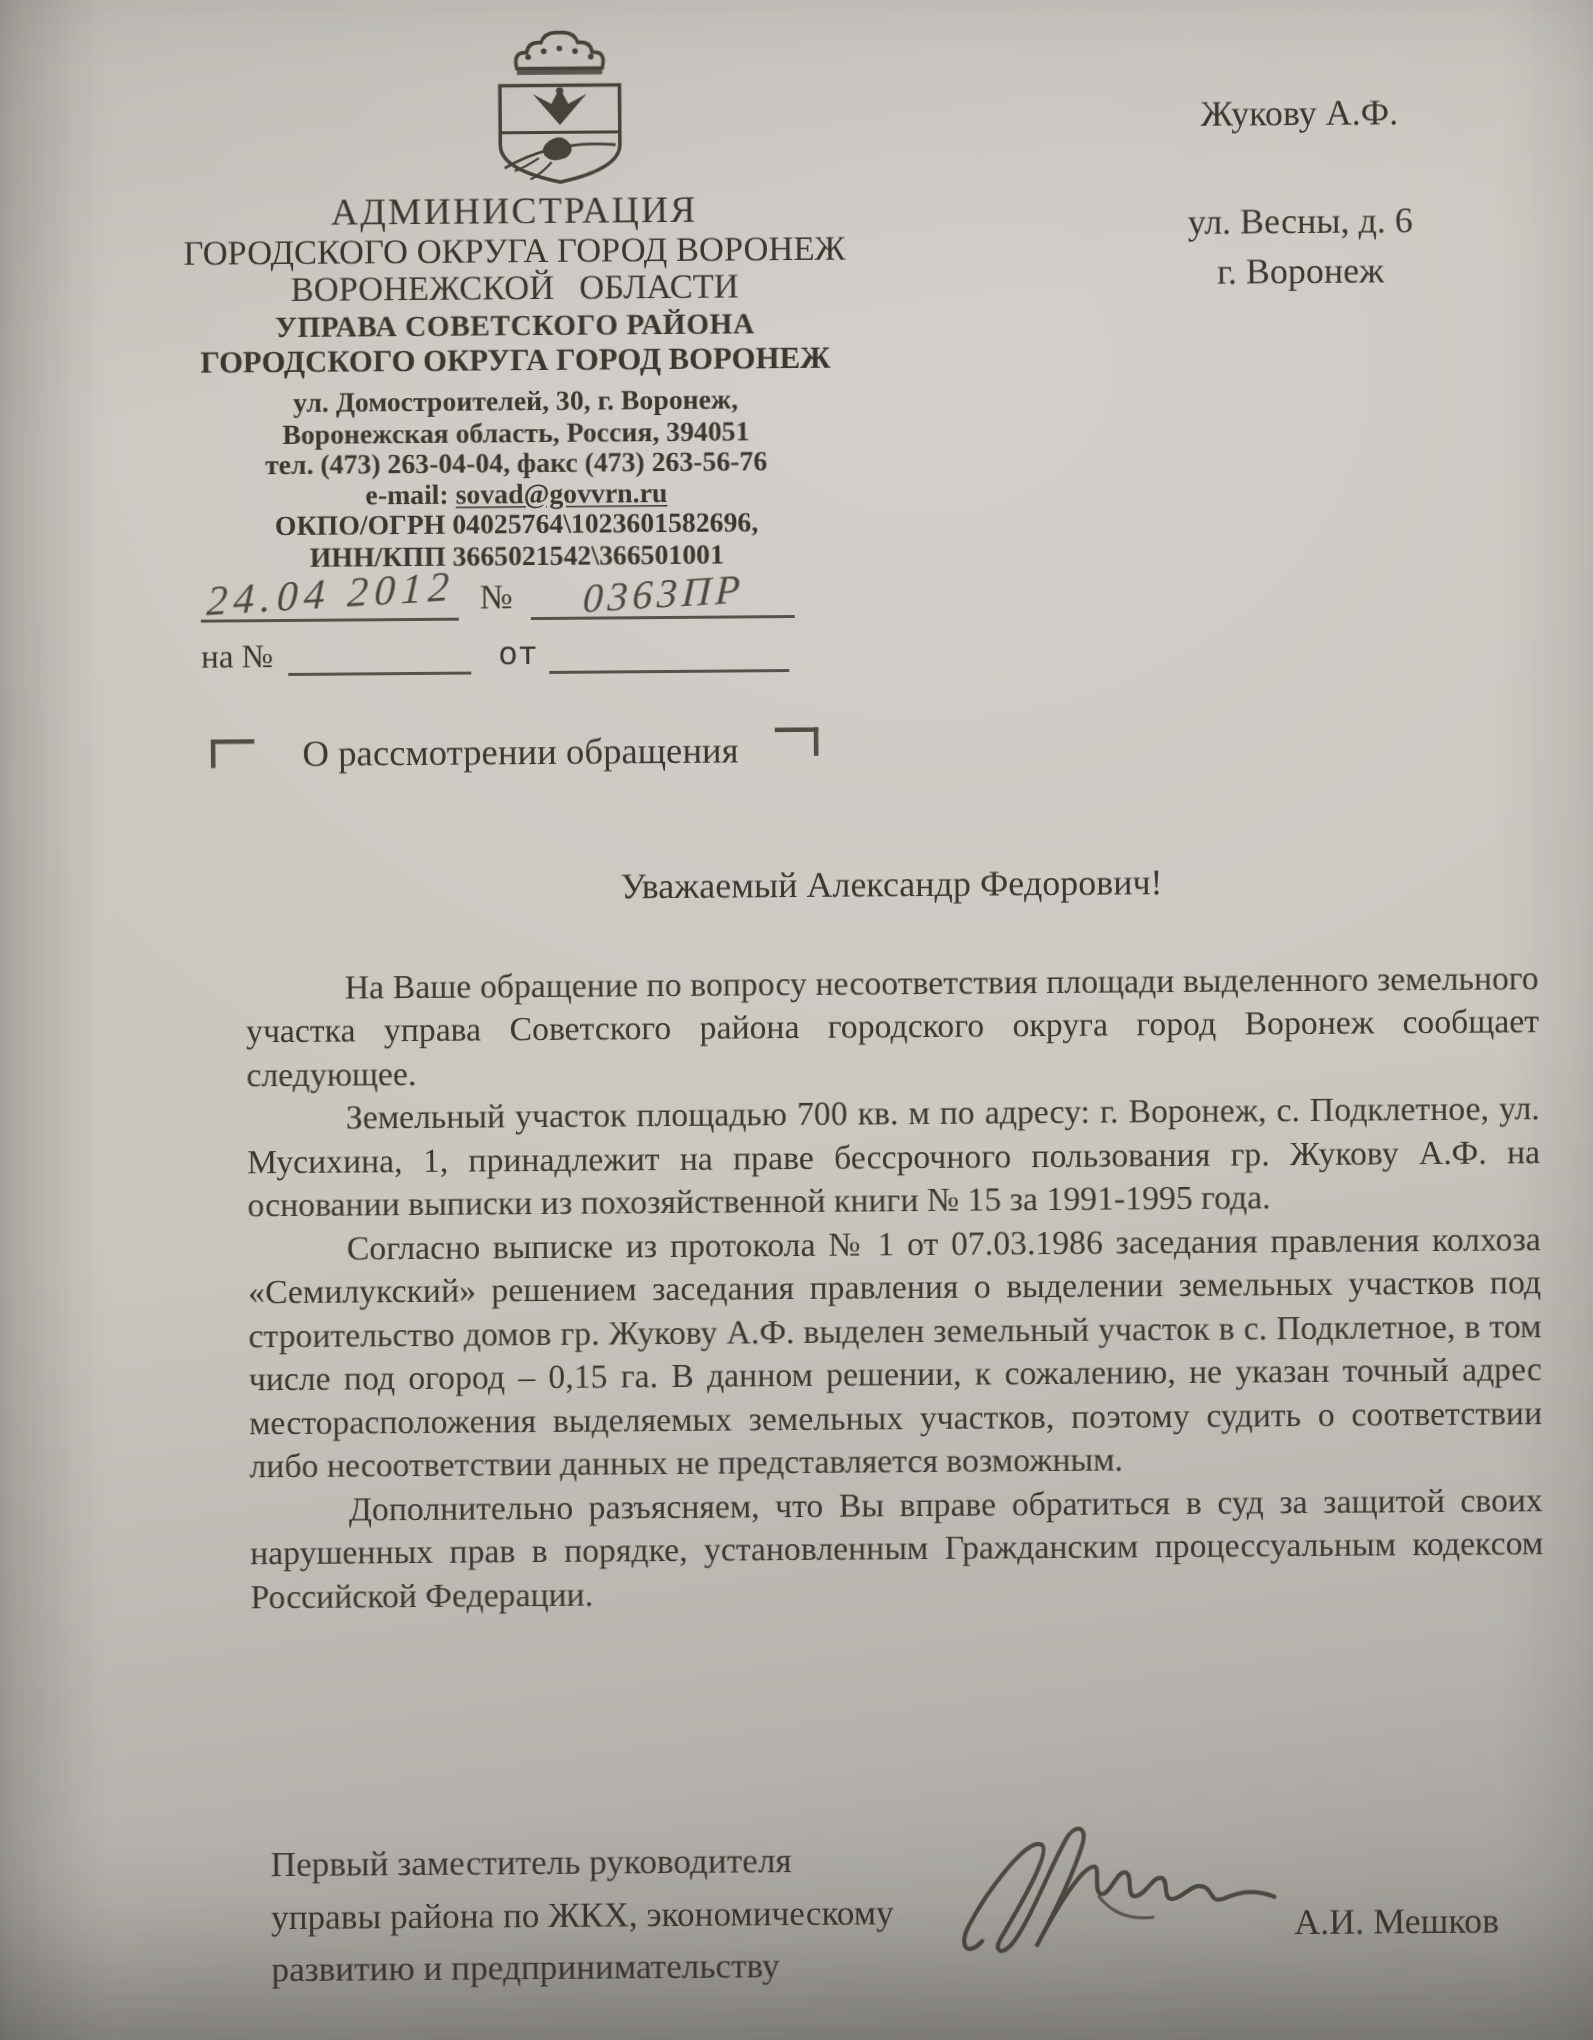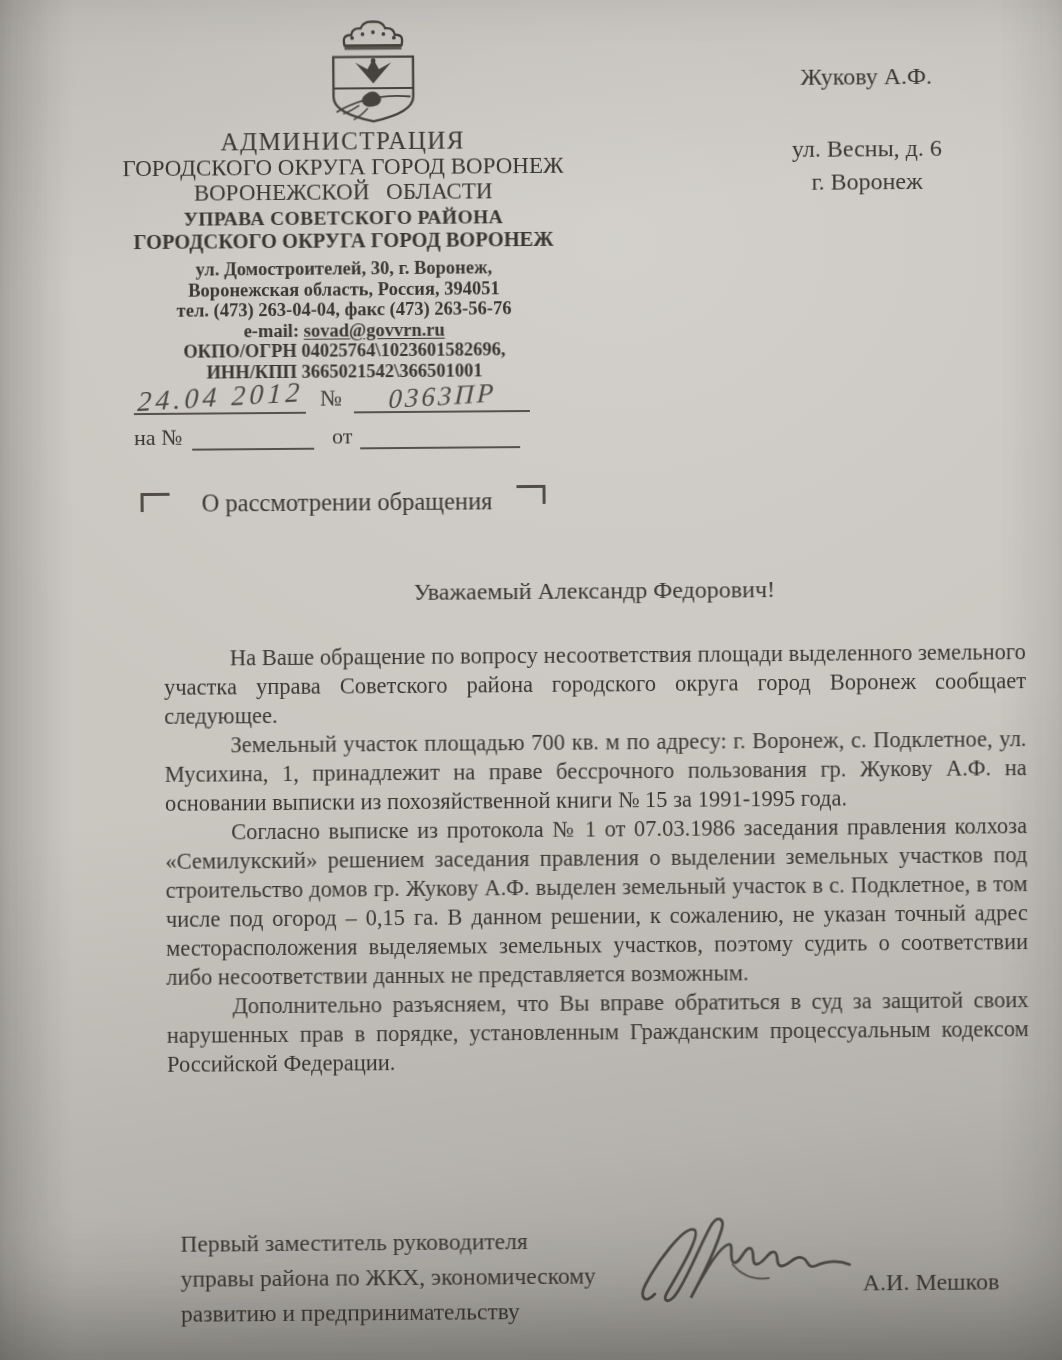--- a/index.html
+++ b/index.html
@@ -31,21 +31,21 @@
   .email-underline{text-decoration:underline;text-underline-offset:2px;}
 
   
   .ref1{position:absolute;left:136px;top:374px;display:flex;align-items:flex-end;height:38px;}
   .ref2{position:absolute;left:136px;top:420px;display:flex;align-items:flex-end;height:28px;font-size:22px;}
   .blank{border-bottom:2px solid #56524b;display:flex;justify-content:center;align-items:flex-end;}
   .b-date{width:172px;}
   .num-label{font-size:23px;padding:0 0 2px 14px;}
   .b-num{width:176px;margin-left:12px;}
   .b-na{width:122px;margin-left:10px;}
-  .lbl-ot{padding:0 8px 0 18px;}
+  .lbl-ot{padding:0 8px 0 18px;font-family:Liberation Mono, monospace;}
   .b-ot{width:160px;}
   .hw{font-style:italic;color:#4d4942;transform:rotate(-3deg) skewX(-6deg);transform-origin:left bottom;display:inline-block;}
   .hw-date{font-size:28px;letter-spacing:4px;position:relative;top:5px;}
   .hw-num{font-size:27px;letter-spacing:3px;position:relative;top:4px;}
 
   
   .recipient{position:absolute;left:733px;top:66px;width:276px;text-align:center;font-size:24px;}
   .recipient .name{margin-bottom:42px;}
   .recipient .addr-line{line-height:33px;}
 

